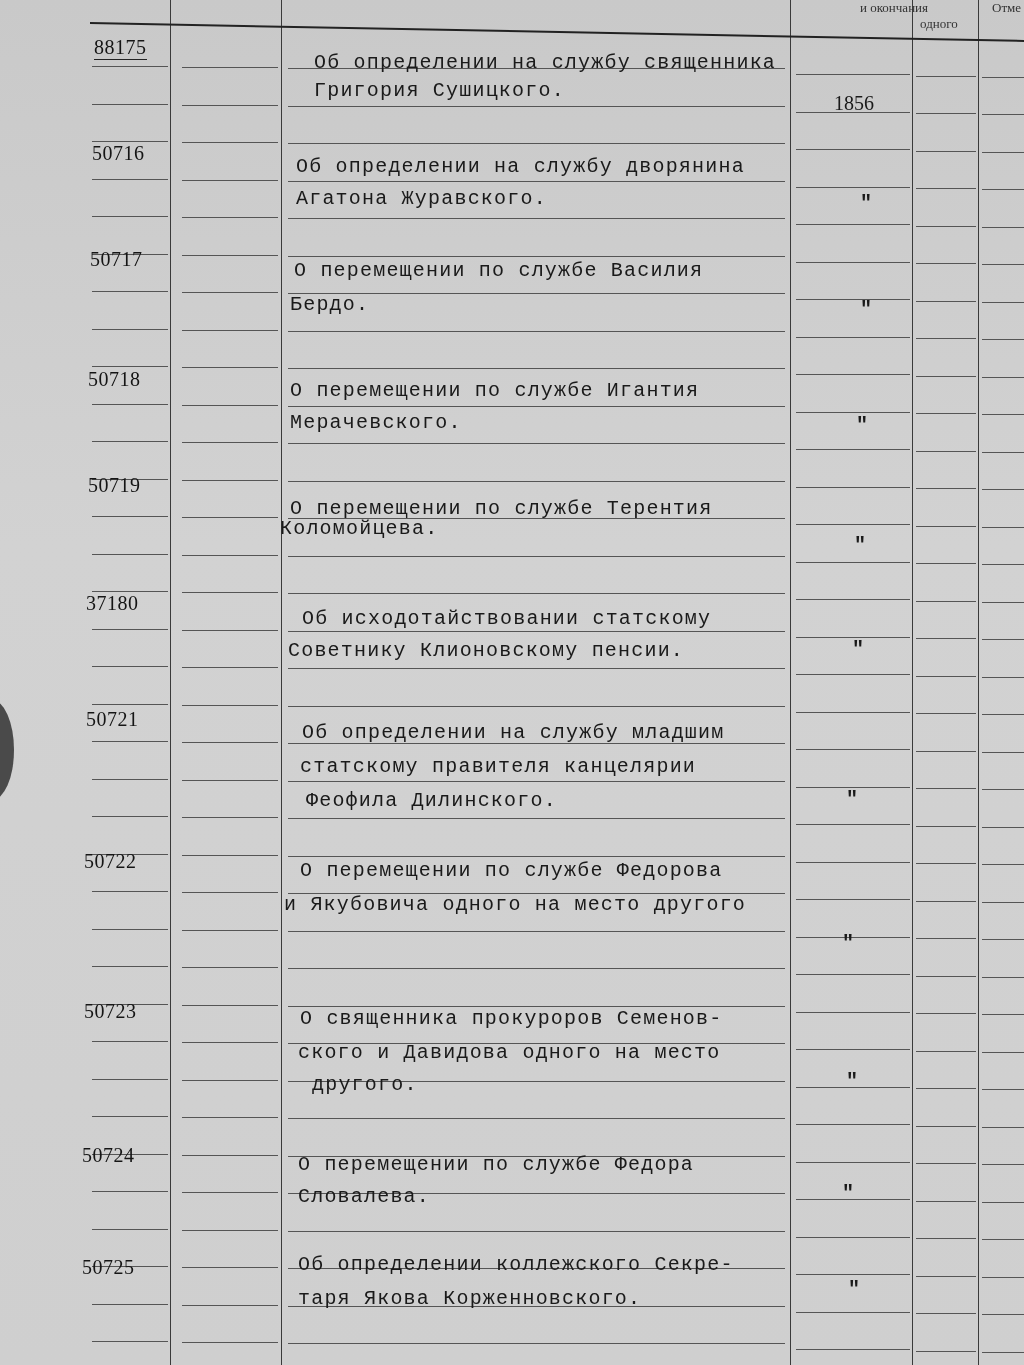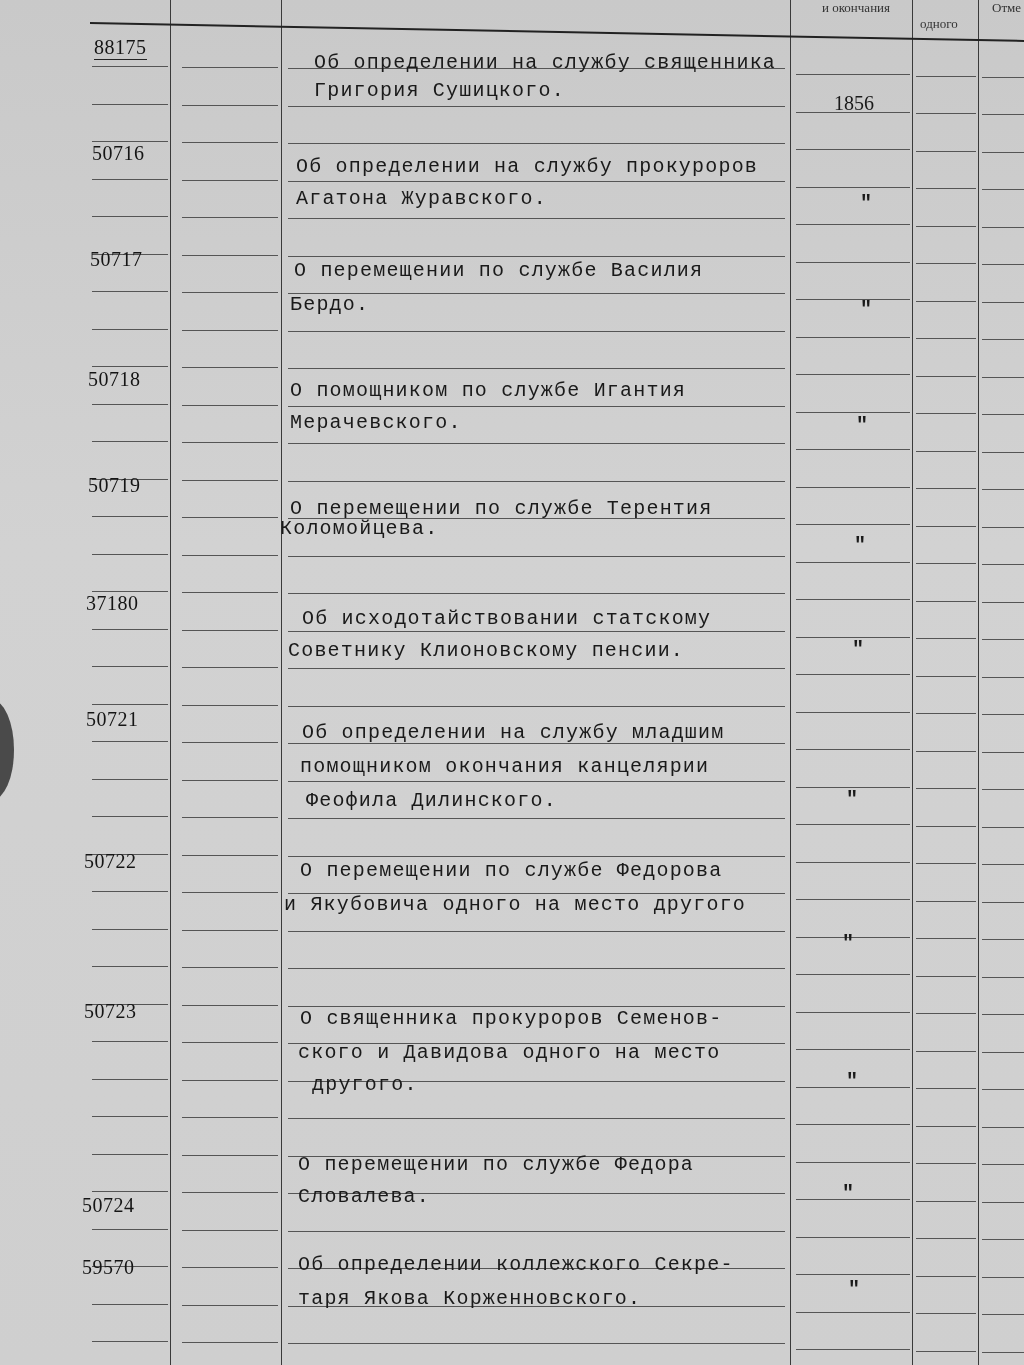--- a/index.html
+++ b/index.html
@@ -29,21 +29,21 @@
 <div class="page">
 
   <div class="thumb"></div>
 
   <div class="vline" style="left:170px"></div>
   <div class="vline" style="left:281px"></div>
   <div class="vline" style="left:790px"></div>
   <div class="vline" style="left:912px"></div>
   <div class="vline" style="left:978px"></div>
 
-  <div class="head-text" style="left:822px;top:0px">и окончания</div>
+  <div class="head-text" style="left:860px;top:0px">и окончания</div>
   <div class="head-text" style="left:920px;top:16px">одного</div>
   <div class="head-text" style="left:992px;top:0px">Отме</div>
   <div class="header-rule"></div>
 
   <div id="rules">
       <div class="hline" style="left: 92px; width: 76px; top: 66px;"></div>
       <div class="hline" style="left: 182px; width: 96px; top: 67px;"></div>
       <div class="hline" style="left: 288px; width: 497px; top: 68px;"></div>
       <div class="hline" style="left: 796px; width: 114px; top: 74px;"></div>
       <div class="hline" style="left: 916px; width: 60px; top: 76px;"></div>
@@ -255,64 +255,64 @@
     </div>
 
   <div id="entries">
 
     <div class="num underlined" style="left:94px;top:36px">88175</div>
     <div class="desc" style="left:314px;top:46px">Об определении на службу священника</div>
     <div class="desc" style="left:314px;top:74px">Григория Сушицкого.</div>
     <div class="year" style="left:834px;top:92px">1856</div>
 
     <div class="num" style="left:92px;top:142px">50716</div>
-    <div class="desc" style="left:296px;top:150px">Об определении на службу прокуроров</div>
+    <div class="desc" style="left:296px;top:150px">Об определении на службу дворянина</div>
     <div class="desc" style="left:296px;top:182px">Агатона Журавского.</div>
     <div class="ditto" style="left:860px;top:192px">"</div>
 
     <div class="num" style="left:90px;top:248px">50717</div>
     <div class="desc" style="left:294px;top:254px">О перемещении по службе Василия</div>
     <div class="desc" style="left:290px;top:288px">Бердо.</div>
     <div class="ditto" style="left:860px;top:298px">"</div>
 
     <div class="num" style="left:88px;top:368px">50718</div>
-    <div class="desc" style="left:290px;top:374px">О помощником  по службе Игантия</div>
+    <div class="desc" style="left:290px;top:374px">О перемещении  по службе Игантия</div>
     <div class="desc" style="left:290px;top:406px">Мерачевского.</div>
     <div class="ditto" style="left:856px;top:414px">"</div>
 
     <div class="num" style="left:88px;top:474px">50719</div>
     <div class="desc" style="left:290px;top:492px">О перемещении по службе Терентия</div>
     <div class="desc" style="left:280px;top:512px">Коломойцева.</div>
     <div class="ditto" style="left:854px;top:534px">"</div>
 
     <div class="num" style="left:86px;top:592px">37180</div>
     <div class="desc" style="left:302px;top:602px">Об исходотайствовании статскому</div>
     <div class="desc" style="left:288px;top:634px">Советнику Клионовскому пенсии.</div>
     <div class="ditto" style="left:852px;top:638px">"</div>
 
     <div class="num" style="left:86px;top:708px">50721</div>
     <div class="desc" style="left:302px;top:716px">Об определении на службу младшим</div>
-    <div class="desc" style="left:300px;top:750px">помощником окончания канцелярии</div>
+    <div class="desc" style="left:300px;top:750px">статскому правителя канцелярии</div>
     <div class="desc" style="left:306px;top:784px">Феофила Дилинского.</div>
     <div class="ditto" style="left:846px;top:788px">"</div>
 
     <div class="num" style="left:84px;top:850px">50722</div>
     <div class="desc" style="left:300px;top:854px">О перемещении по службе Федорова</div>
     <div class="desc" style="left:284px;top:888px">и Якубовича одного на место другого</div>
     <div class="ditto" style="left:842px;top:932px">"</div>
 
     <div class="num" style="left:84px;top:1000px">50723</div>
     <div class="desc" style="left:300px;top:1002px">О священника прокуроров Семенов-</div>
     <div class="desc" style="left:298px;top:1036px">ского и Давидова одного на место</div>
     <div class="desc" style="left:312px;top:1068px">другого.</div>
     <div class="ditto" style="left:846px;top:1070px">"</div>
 
-    <div class="num" style="left:82px;top:1194px">50724</div>
+    <div class="num" style="left:82px;top:1144px">50724</div>
     <div class="desc" style="left:298px;top:1148px">О перемещении по службе Федора</div>
     <div class="desc" style="left:298px;top:1180px">Словалева.</div>
     <div class="ditto" style="left:842px;top:1182px">"</div>
 
-    <div class="num" style="left:82px;top:1256px">59570</div>
+    <div class="num" style="left:82px;top:1256px">50725</div>
     <div class="desc" style="left:298px;top:1248px">Об определении коллежского Секре-</div>
     <div class="desc" style="left:298px;top:1282px">таря Якова Корженновского.</div>
     <div class="ditto" style="left:848px;top:1278px">"</div>
   </div>
 </div>
 
 </body></html>

